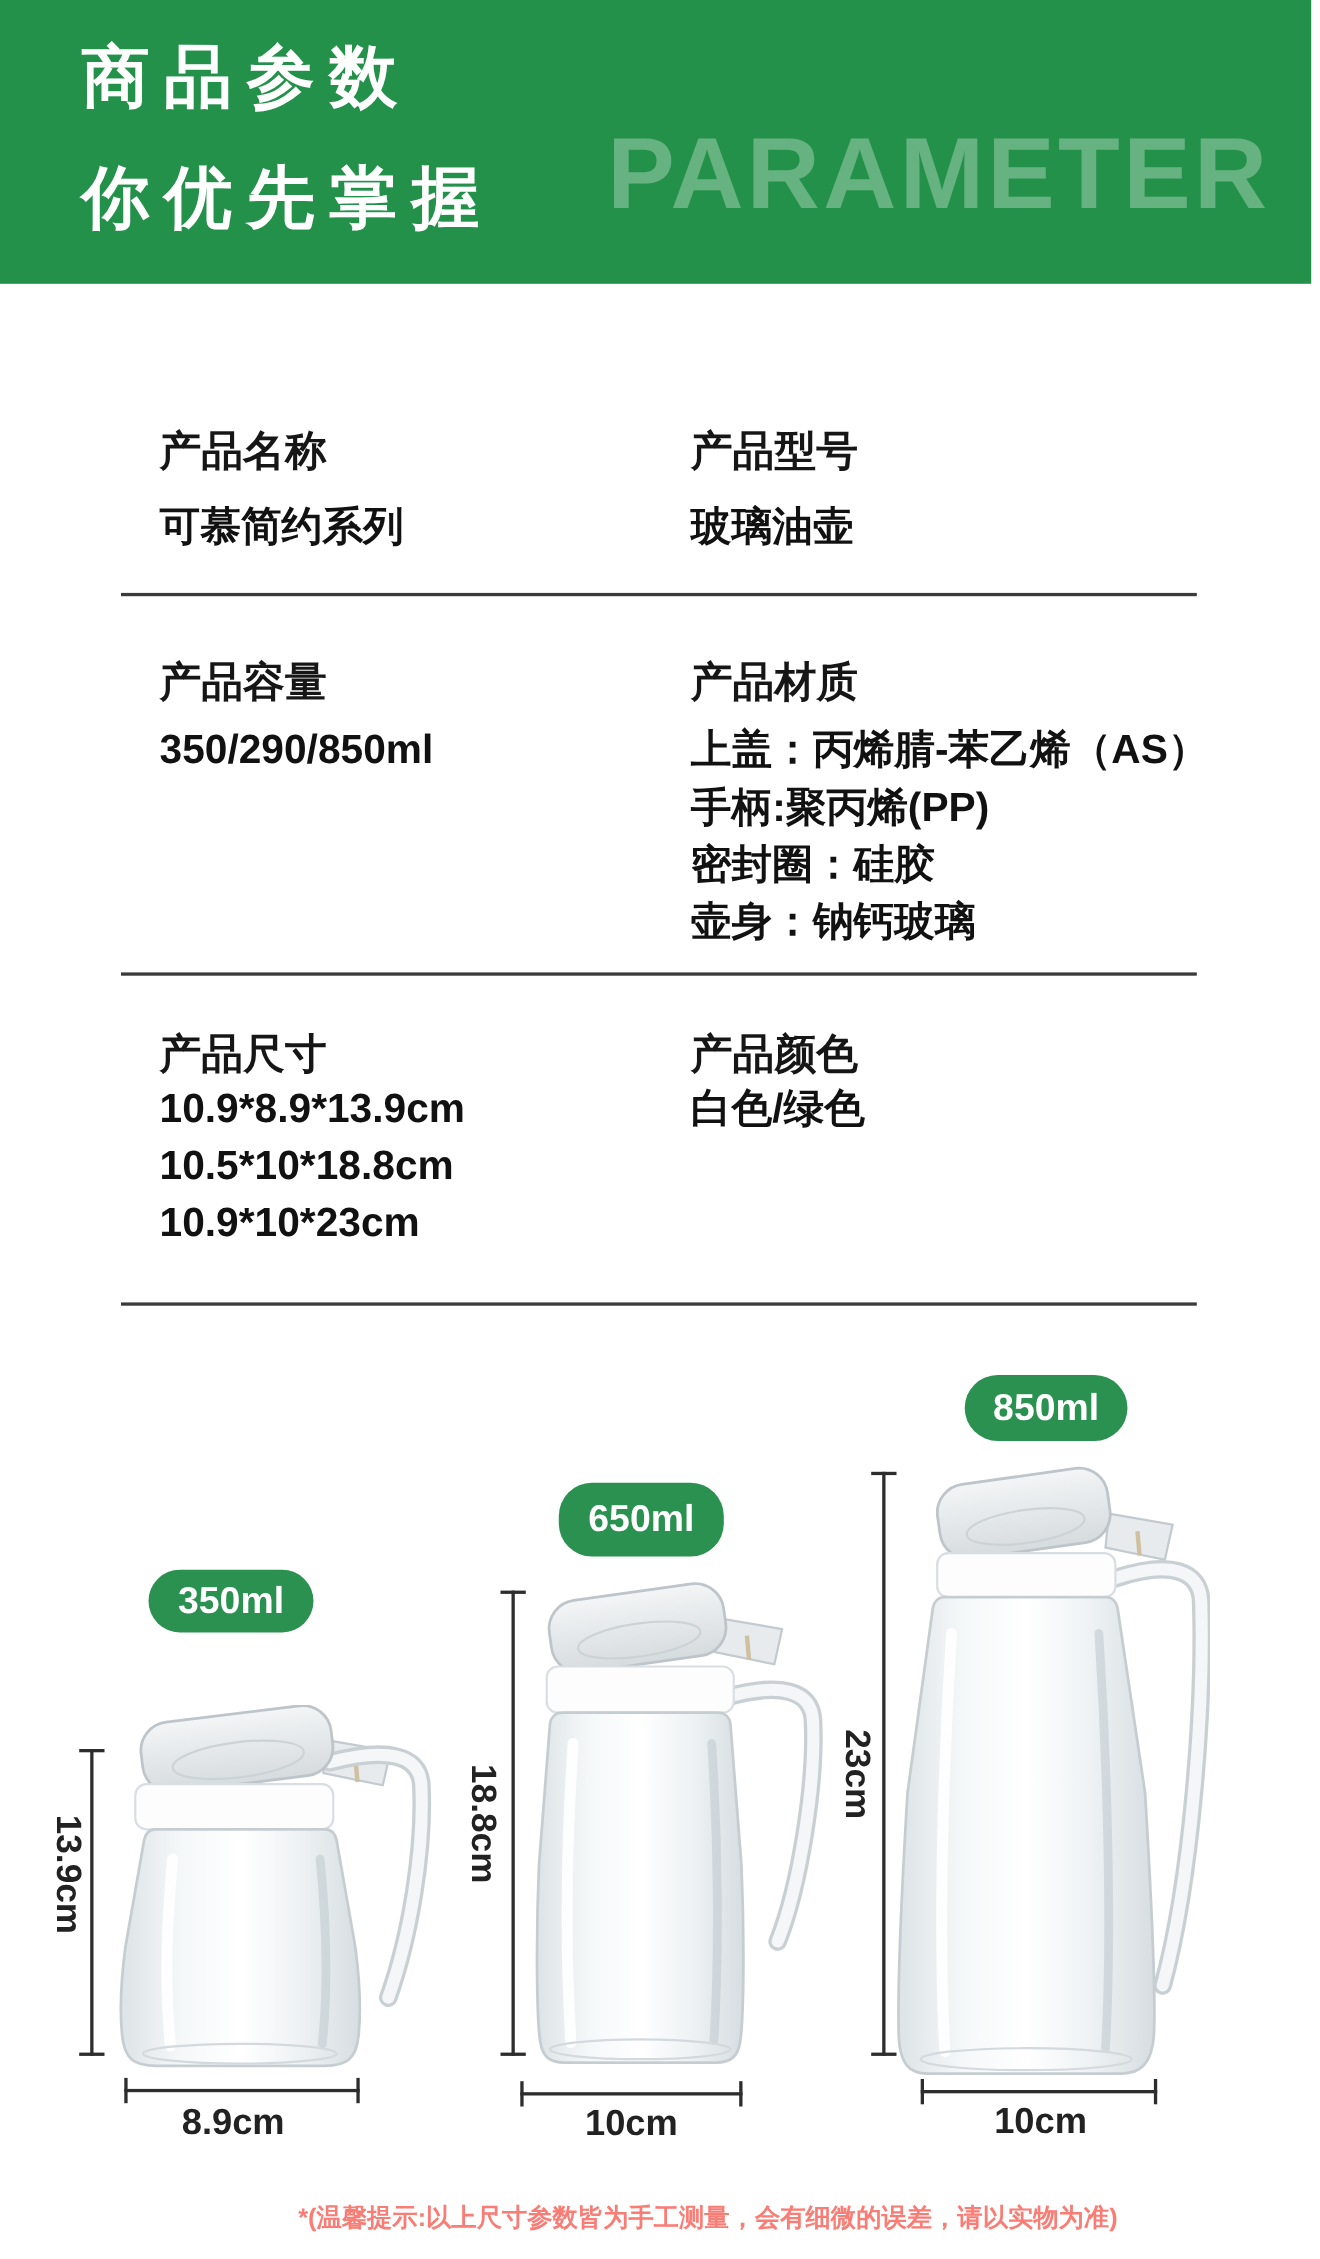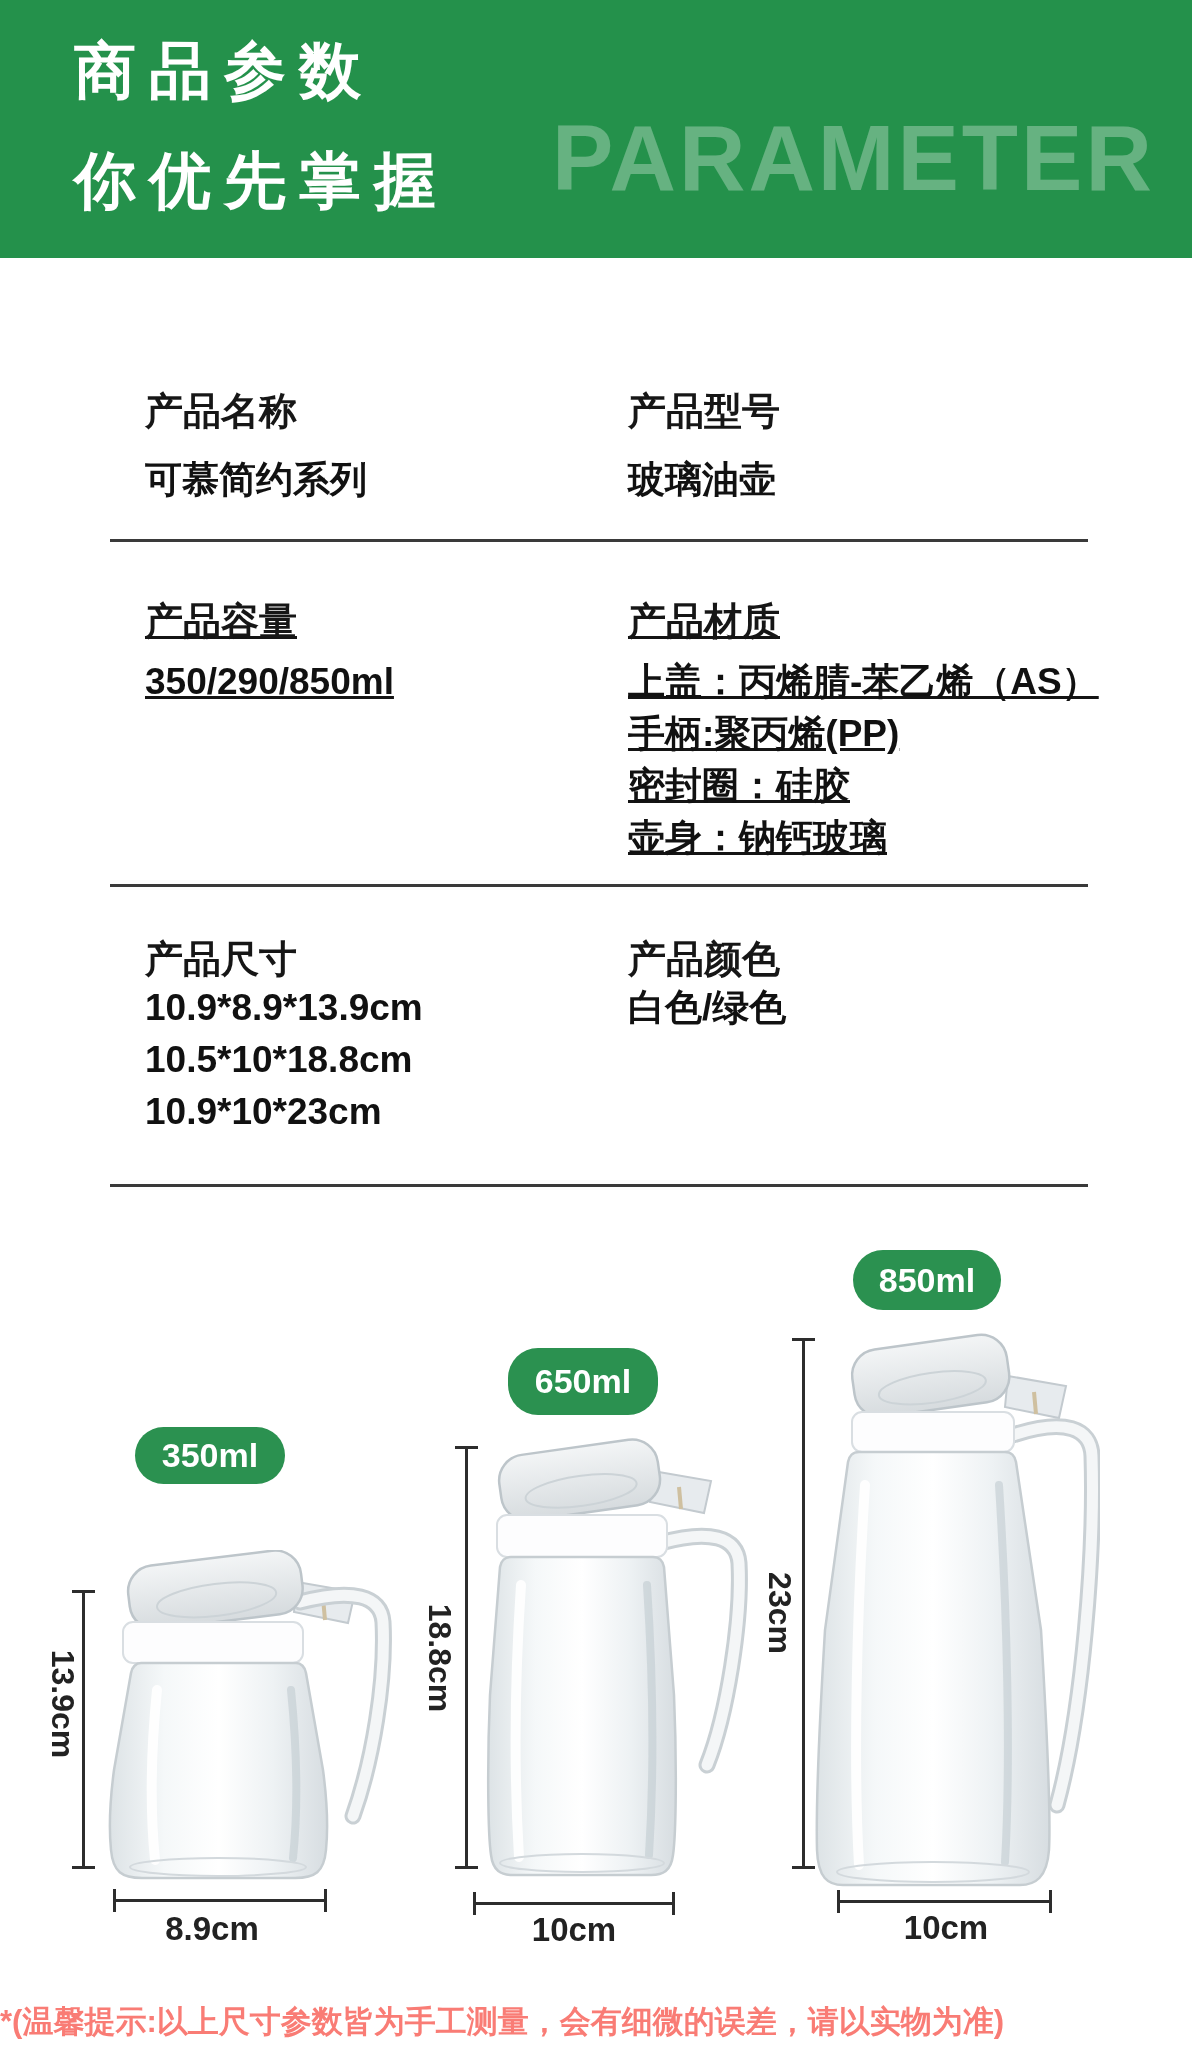--- a/index.html
+++ b/index.html
@@ -16,36 +16,36 @@
   .hero-zh.l1{top:40px;}
   .hero-zh.l2{top:150px;}
   .hero-en{position:absolute;left:552px;top:112px;font-size:92px;font-weight:700;
     color:rgba(255,255,255,0.30);letter-spacing:3px;line-height:1;white-space:nowrap;text-align:right;}
   
   .cell{position:absolute;white-space:nowrap;}
   .cell .lbl{font-size:38px;font-weight:700;line-height:46px;color:#161616;}
   .cell .line{font-size:37px;font-weight:700;line-height:52px;color:#111;}
   .cell.c-r1{top:388px;}
   .cell.c-r1 .lines{margin-top:22px;font-family:Liberation Mono, monospace;}
-  .cell.c-r2{top:598px;text-decoration:underline;}
+  .cell.c-r2{top:598px;}
   .cell.c-r2 .lines{margin-top:12px;}
   .cell.c-r3{top:936px;}
   .cell.c-r3 .lines{}
   .cell.col-l{left:145px;}
   .cell.col-r{left:628px;}
   .divider{position:absolute;left:110px;width:978px;height:3px;background:#3a3a3a;}
   .divider.d1{top:539px;}
   .divider.d2{top:884px;}
   .divider.d3{top:1184px;}
   
   .pill{position:absolute;background:#2B9150;color:#fff;border-radius:30px;
     font-size:34px;font-weight:700;display:flex;align-items:center;justify-content:center;}
   .pill.p350{left:135px;top:1427px;width:150px;height:57px;}
   .pill.p650{left:508px;top:1348px;width:150px;height:67px;}
-  .pill.p850{left:853px;top:1250px;width:148px;height:60px;text-align:right;}
+  .pill.p850{left:877px;top:1250px;width:148px;height:60px;text-align:right;}
   
   .vline{position:absolute;width:3px;background:#2d2d2d;}
   .vline .tk{position:absolute;left:-10px;width:23px;height:3px;background:#2d2d2d;}
   .vline .tk.t{top:0;} .vline .tk.b{bottom:0;}
   .vline.v350{left:82px;top:1590px;height:279px;}
   .vline.v650{left:465px;top:1446px;height:423px;}
   .vline.v850{left:802px;top:1338px;height:531px;}
   .hline{position:absolute;height:3px;background:#2d2d2d;}
   .hline .tk{position:absolute;top:-10px;width:3px;height:23px;background:#2d2d2d;}
   .hline .tk.l{left:0;} .hline .tk.r{right:0;}
@@ -60,22 +60,22 @@
   .wlabel{position:absolute;width:220px;text-align:center;font-size:33px;font-weight:600;color:#222;}
   .wlabel.wl350{left:102px;top:1910px;}
   .wlabel.wl650{left:464px;top:1911px;}
   .wlabel.wl850{left:836px;top:1909px;}
   
   .bottle-svg{position:absolute;}
   .svg350{left:95px;top:1550px;}
   .svg650{left:455px;top:1435px;}
   .svg850{left:795px;top:1330px;}
   
-  .footnote{position:absolute;left:0;top:2001px;width:1016px;text-align:left;
-    font-size:31px;font-weight:700;color:#F97C75;white-space:nowrap;}
+  .footnote{position:absolute;left:0;top:2001px;width:1016px;text-align:right;
+    font-size:23px;font-weight:700;color:#F97C75;white-space:nowrap;}
 </style>
 </head>
 <body>
 
 <div class="canvas">
 
   <header class="hero">
     <div class="hero-zh l1">商品参数</div>
     <div class="hero-zh l2">你优先掌握</div>
     <div class="hero-en">PARAMETER</div>

